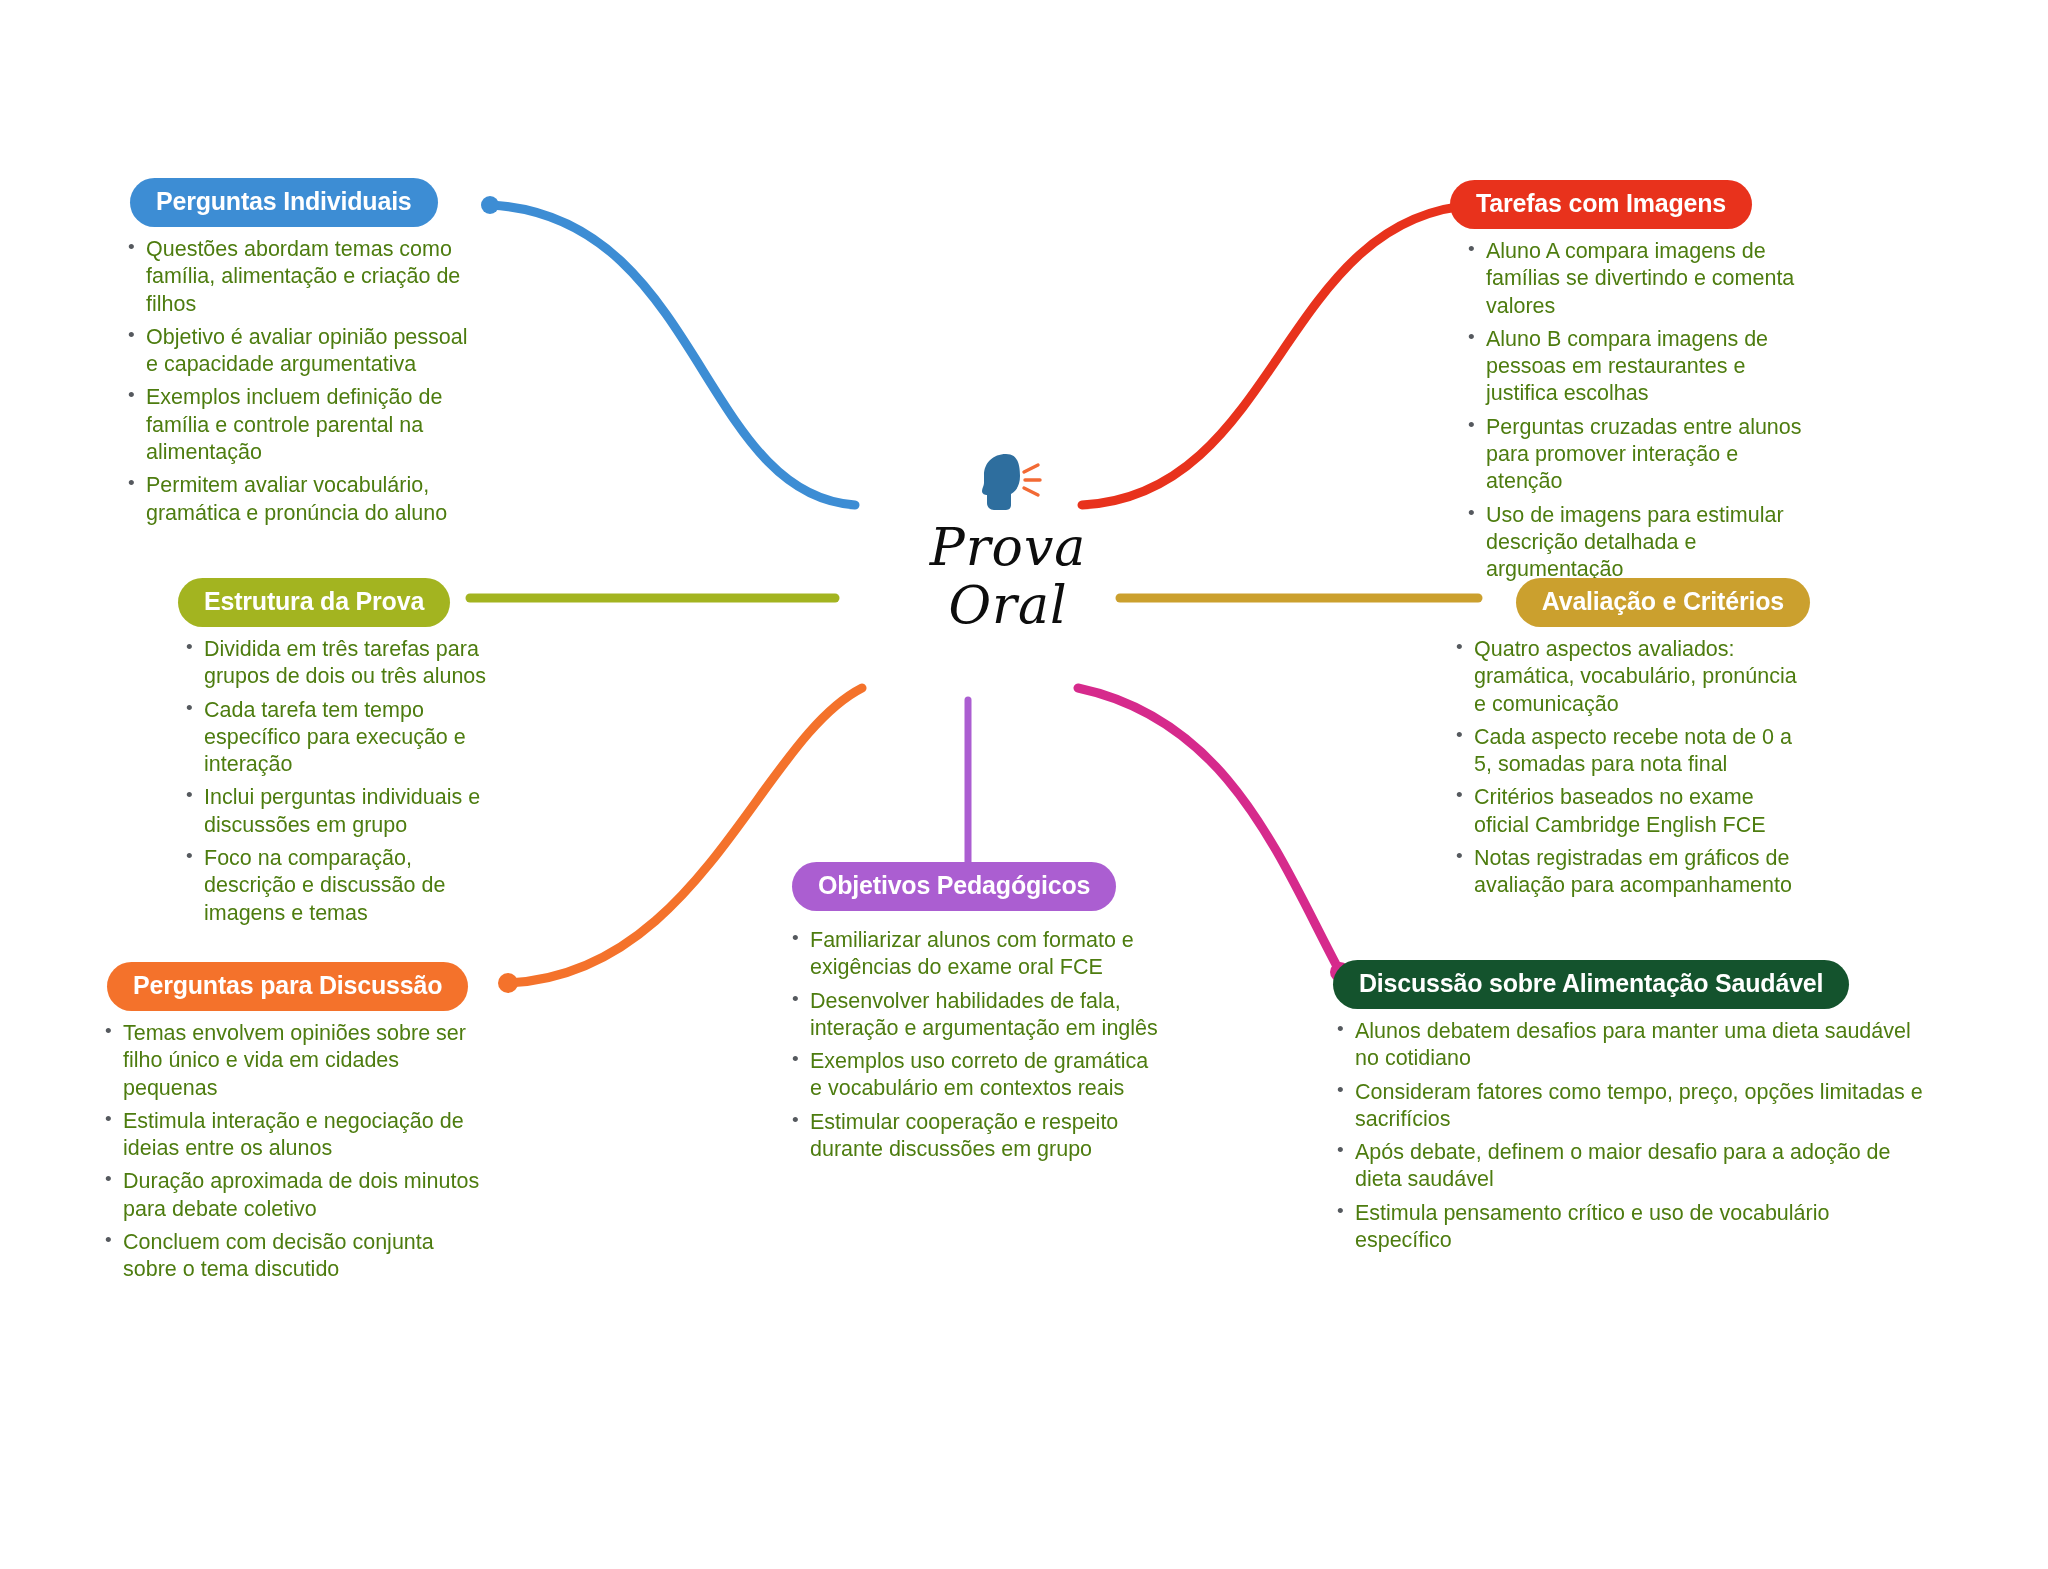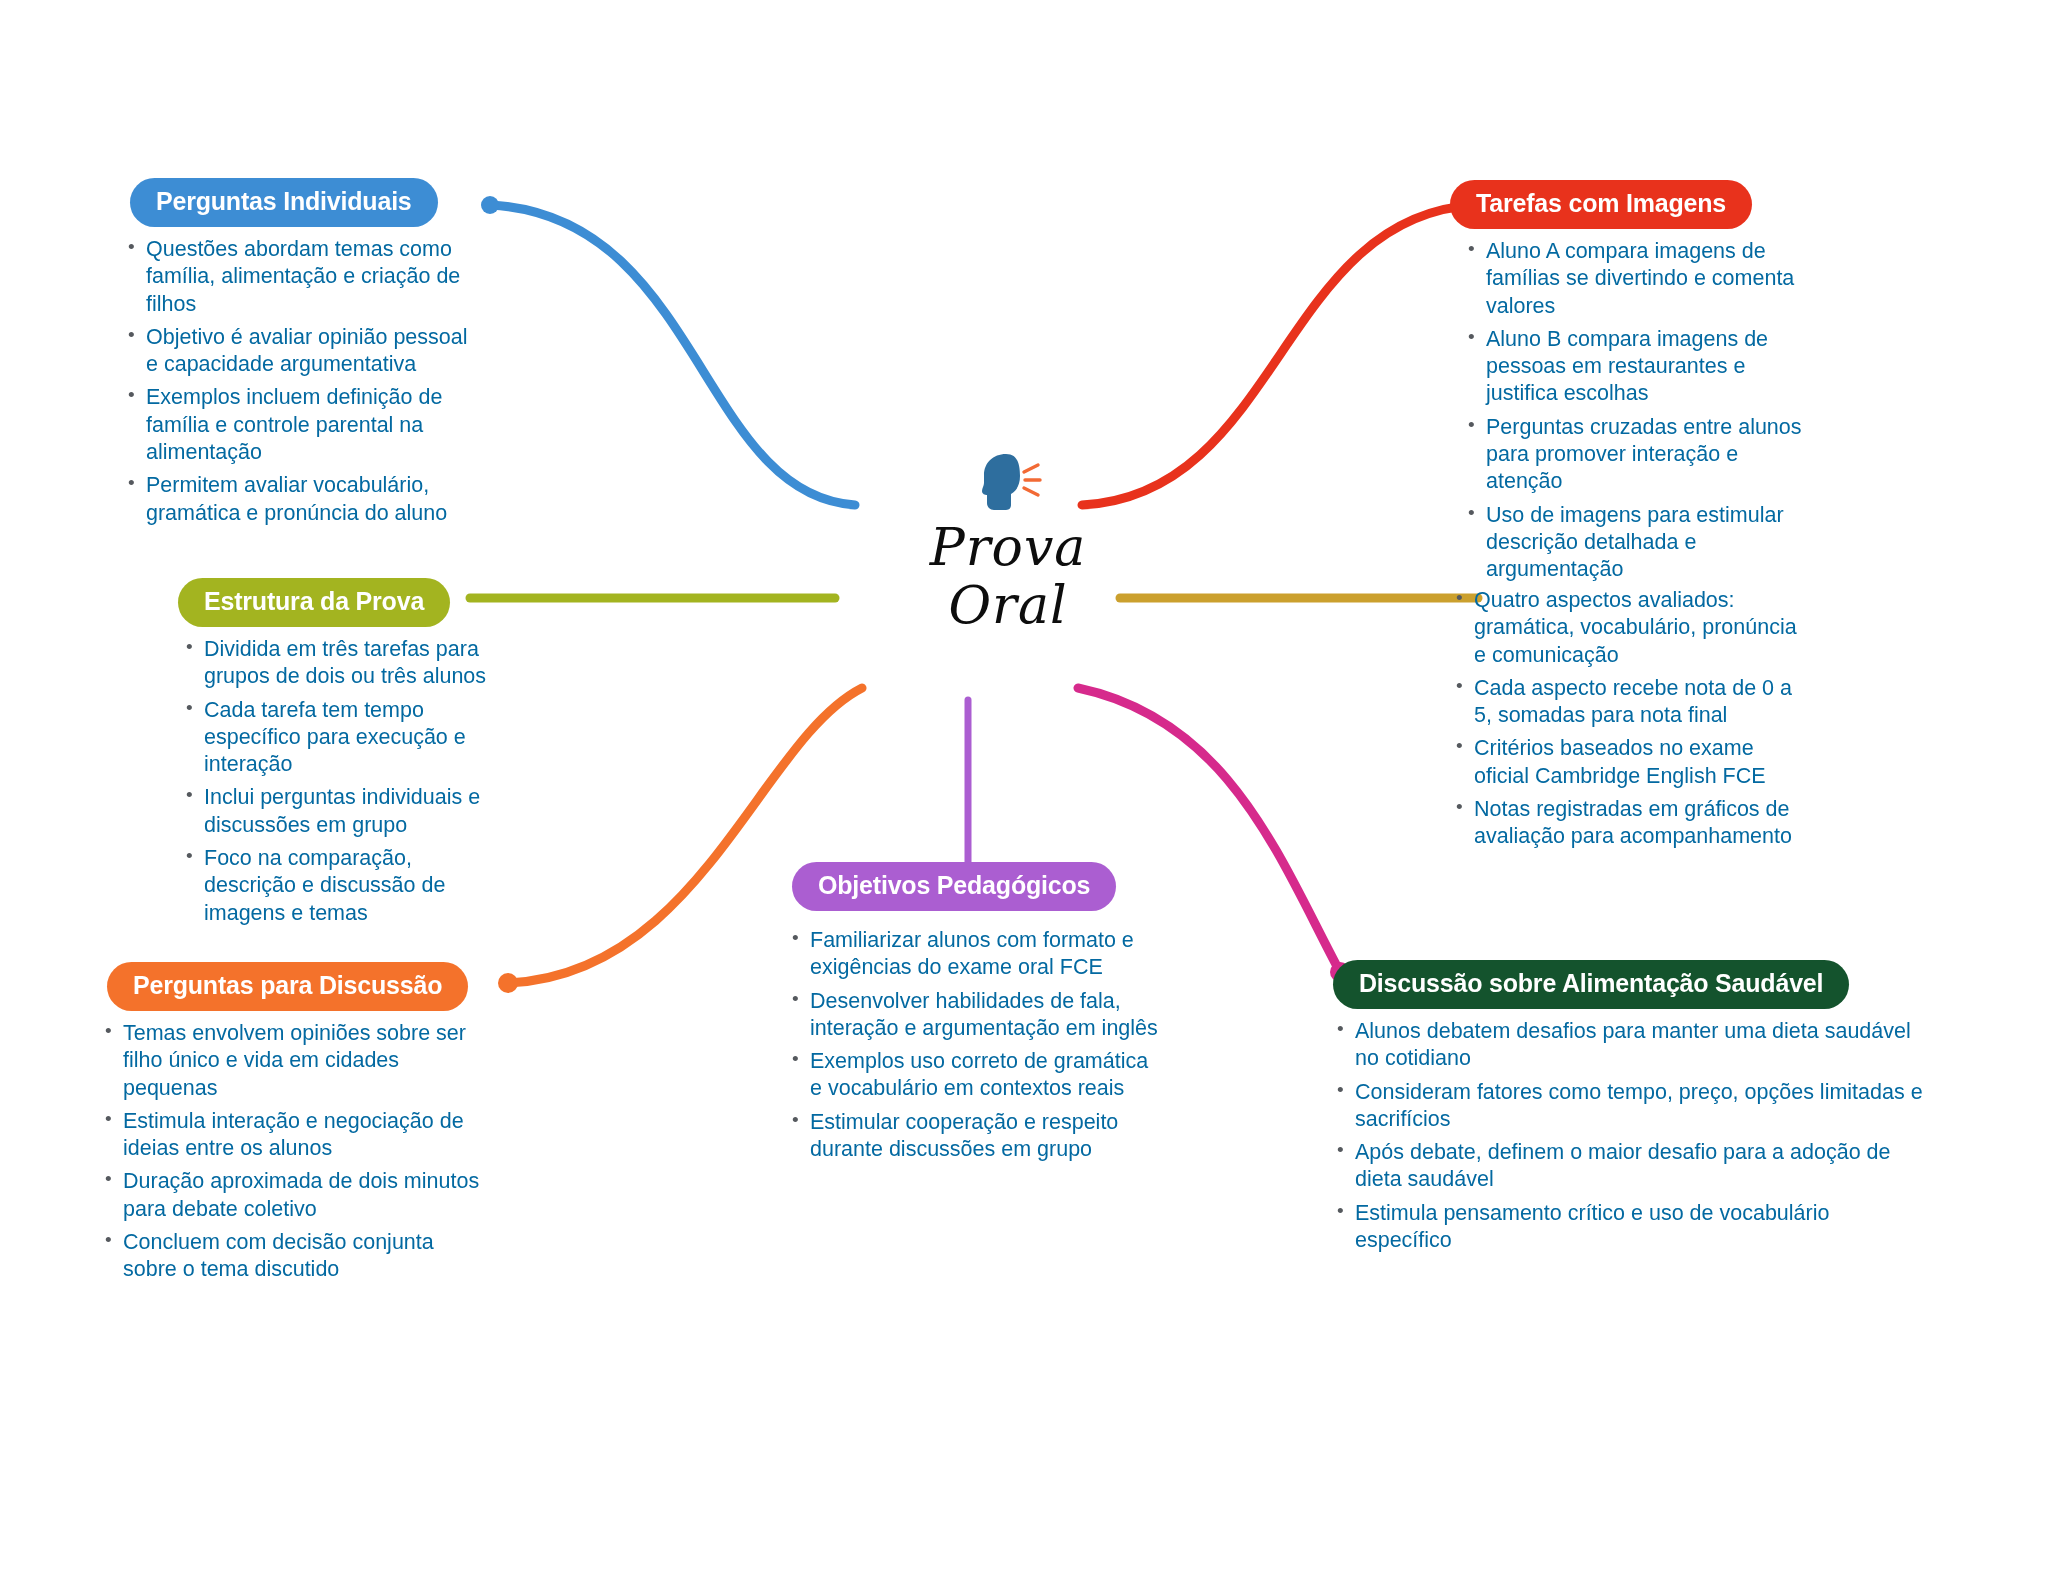--- a/index.html
+++ b/index.html
@@ -80,21 +80,21 @@
     list-style: none;
     margin: 9px 0 0 0;
     padding: 0;
   }
   ul.bullets li {
     position: relative;
     padding-left: 22px;
     margin-bottom: 6px;
     font-size: 21.5px;
     line-height: 1.27;
-    color: #0369a1;
+    color: #4d7c0f;
   }
   ul.bullets li:before {
     content: "\2022";
     position: absolute;
     left: 4px;
     top: -1px;
     color: #55595e;
     font-size: 19px;
   }
 
@@ -194,20 +194,23 @@
     </div>
     <ul class="bullets">
       <li>Dividida em três tarefas para grupos de dois ou três alunos</li>
       <li>Cada tarefa tem tempo específico para execução e interação</li>
       <li>Inclui perguntas individuais e discussões em grupo</li>
       <li>Foco na comparação, descrição e discussão de imagens e temas</li>
     </ul>
   </div>
 
   <div class="branch b-avaliacao-criterios">
+    <div class="pill-row right-align">
+      <span class="pill" style="background:#cba02e">Avaliação e Critérios</span>
+    </div>
     <ul class="bullets">
       <li>Quatro aspectos avaliados: gramática, vocabulário, pronúncia e comunicação</li>
       <li>Cada aspecto recebe nota de 0 a 5, somadas para nota final</li>
       <li>Critérios baseados no exame oficial Cambridge English FCE</li>
       <li>Notas registradas em gráficos de avaliação para acompanhamento</li>
     </ul>
   </div>
 
   <div class="branch b-perguntas-discussao">
     <div class="pill-row">

